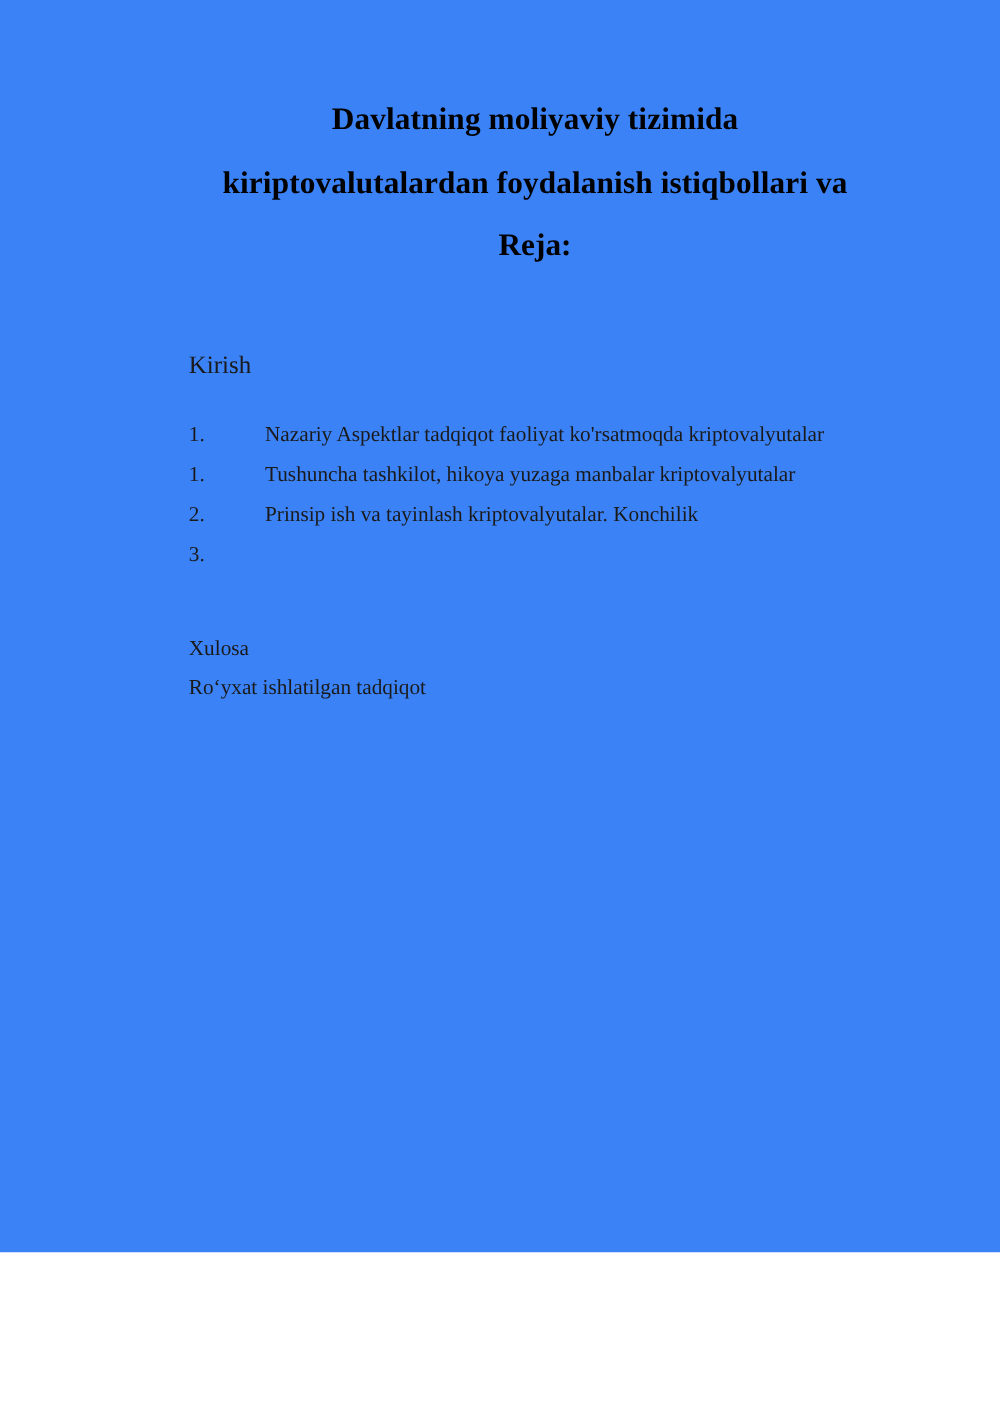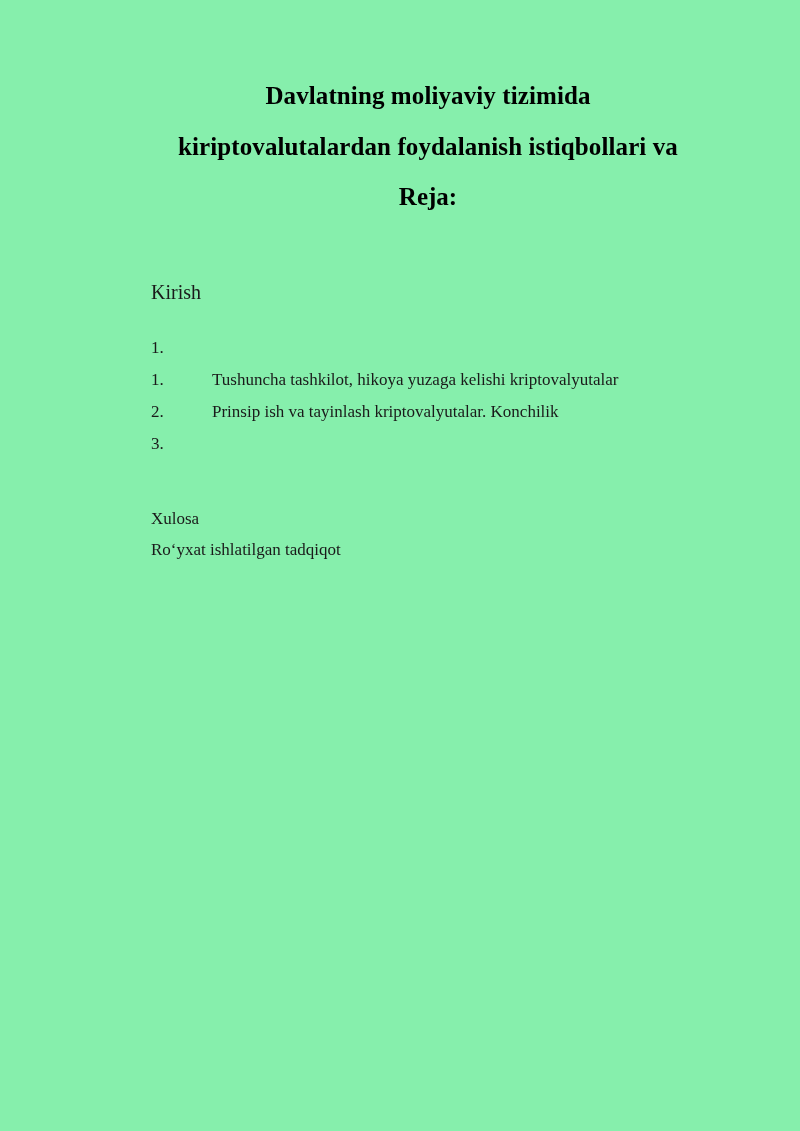--- a/index.html
+++ b/index.html
@@ -11,22 +11,22 @@
 
   body {
     font-family: "Liberation Serif", "DejaVu Serif", serif;
     color: #000000;
     -webkit-font-smoothing: antialiased;
   }
 
   .page {
     position: relative;
     width: 800px;
-    height: 1131px;
-    background: #86efac;
+    height: 1002px;
+    background: #3b82f6;
     overflow: hidden;
     box-sizing: border-box;
   }
 
   
   .title-block {
     position: absolute;
     left: 120px;
     top: 70px;
     width: 616px;
@@ -108,24 +108,25 @@
     <div class="reja-heading">Reja:</div>
   </div>
 
   <div class="body-block">
 
     <div class="plain-line">Kirish</div>
 
     <ol class="list">
       <li class="list-item">
         <span class="list-marker">1.</span>
+        <span class="list-text">Nazariy Aspektlar tadqiqot faoliyat ko'rsatmoqda kriptovalyutalar</span>
       </li>
       <li class="list-item">
         <span class="list-marker">1.</span>
-        <span class="list-text">Tushuncha tashkilot, hikoya yuzaga kelishi kriptovalyutalar</span>
+        <span class="list-text">Tushuncha tashkilot, hikoya yuzaga manbalar kriptovalyutalar</span>
       </li>
       <li class="list-item">
         <span class="list-marker">2.</span>
         <span class="list-text">Prinsip ish va tayinlash kriptovalyutalar. Konchilik</span>
       </li>
       <li class="list-item">
         <span class="list-marker">3.</span>
       </li>
     </ol>
 

